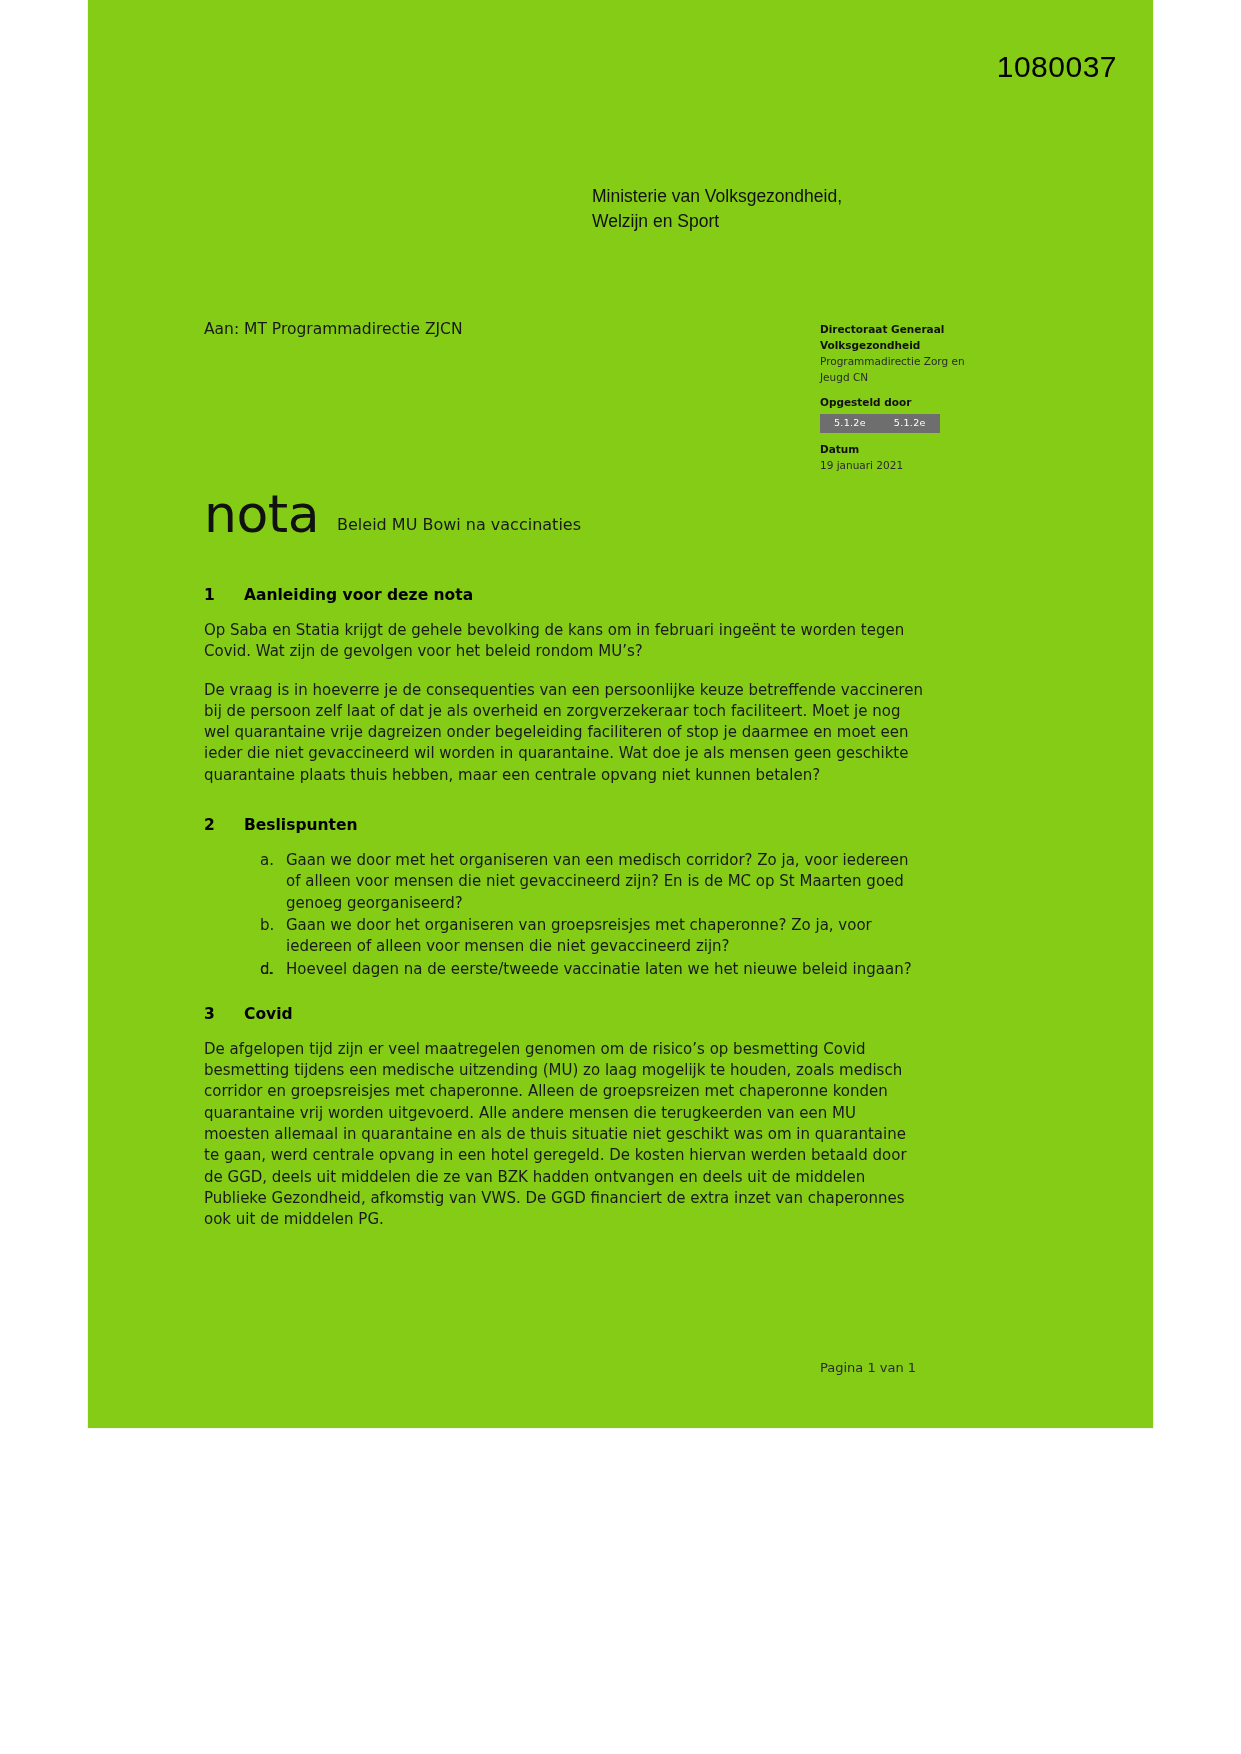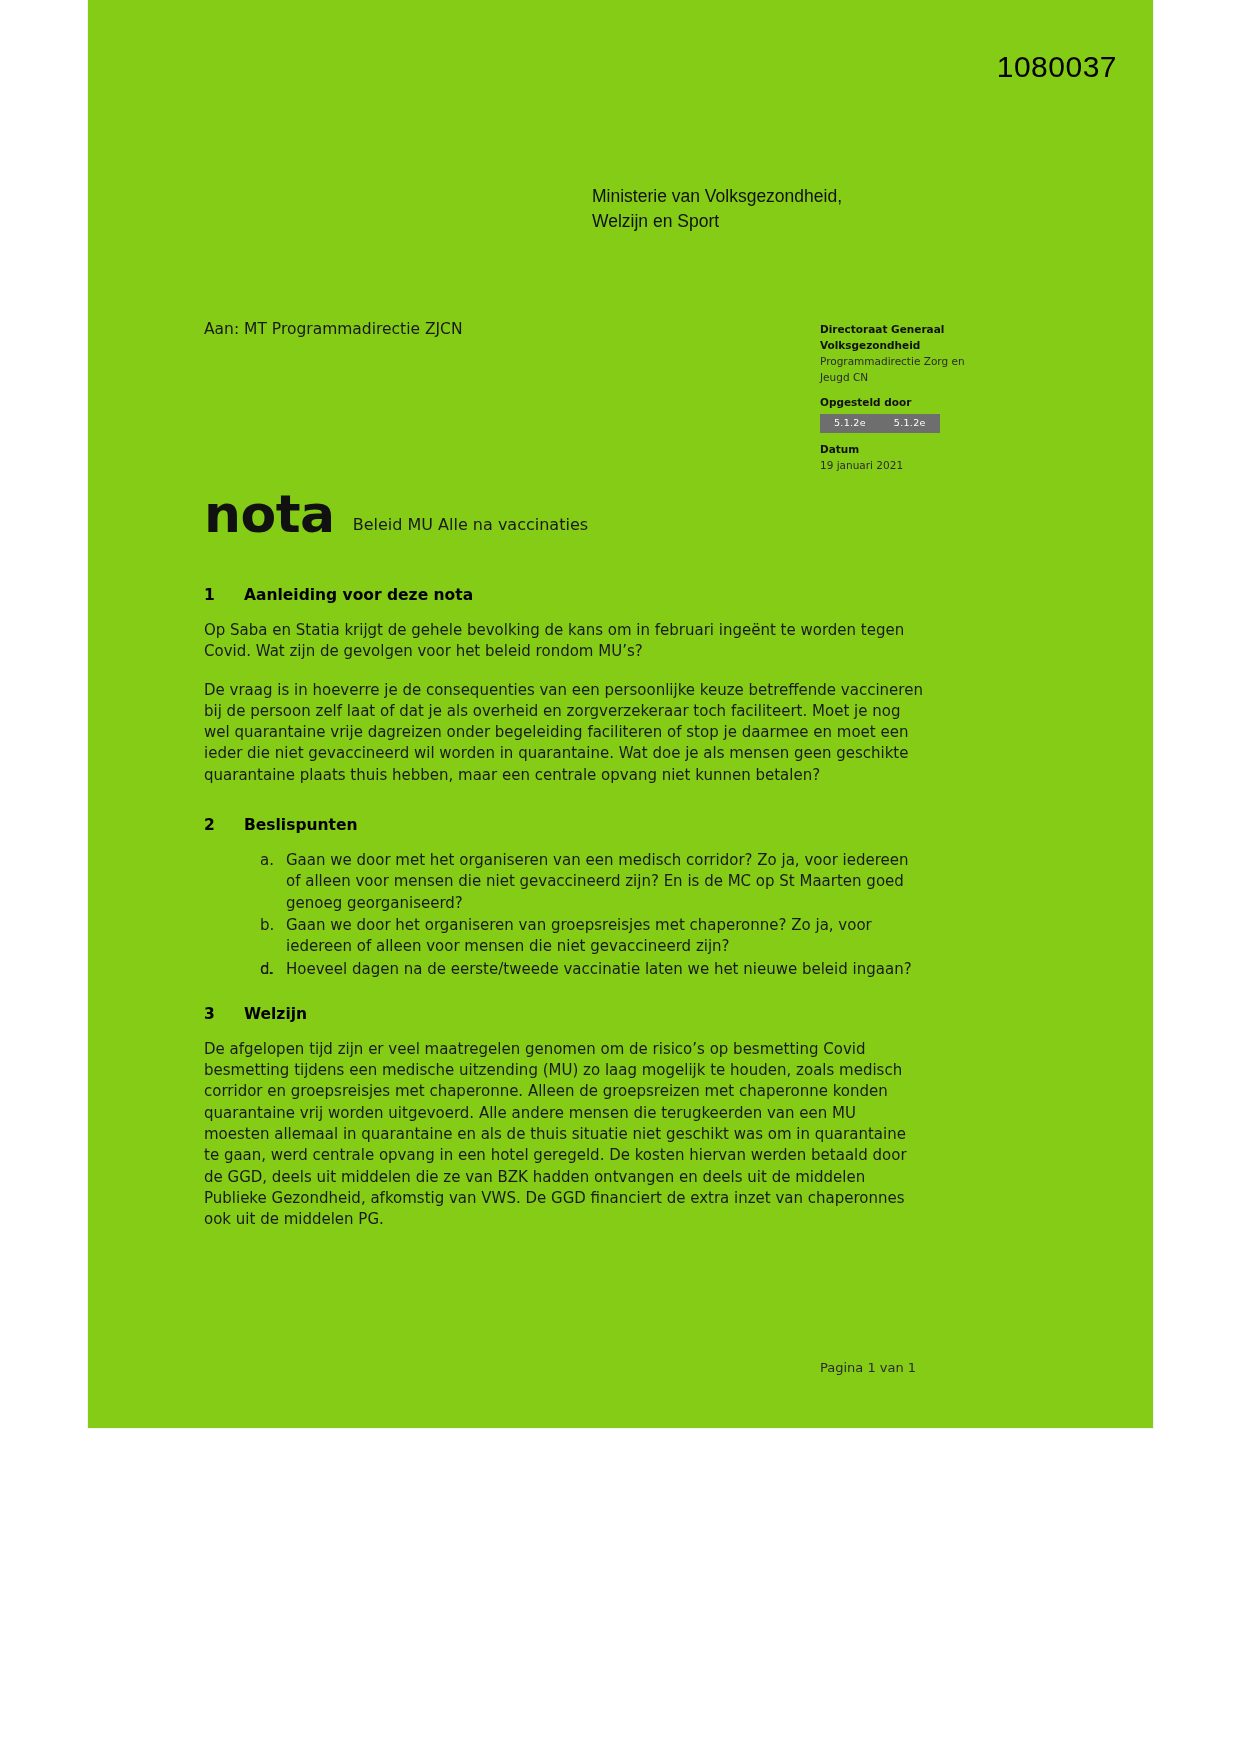--- a/index.html
+++ b/index.html
@@ -59,21 +59,21 @@
     letter-spacing:0.3px;
   }
   .title-block {
     position:absolute;
     left:116px; top:488px;
     display:flex;
     align-items:baseline;
   }
   .nota {
     font-family:"DejaVu Sans", sans-serif;
-    font-weight:700;
+    font-weight:400;
     font-size:52px;
     color:#111;
     letter-spacing:-0.5px;
     line-height:1;
   }
   .subtitle {
     margin-left:18px;
     font-size:16px;
     color:#1a1a1a;
     position:relative;
@@ -155,21 +155,21 @@
       </div>
     </div>
     <div class="grp">
       <div class="lbl">Datum</div>
       <div>19 januari 2021</div>
     </div>
   </div>
 
   <div class="title-block">
     <div class="nota">nota</div>
-    <div class="subtitle">Beleid MU Alle na vaccinaties</div>
+    <div class="subtitle">Beleid MU Bowi na vaccinaties</div>
   </div>
 
   <div class="content">
 
     <div class="sec">
       <div class="h2">
         <span class="num">1</span>
         <span>Aanleiding voor deze nota</span>
       </div>
       <p class="para">Op Saba en Statia krijgt de gehele bevolking de kans om in februari ingeënt te worden tegen Covid. Wat zijn de gevolgen voor het beleid rondom MU’s?</p>
@@ -200,21 +200,21 @@
           <span>Hoeveel dagen na de eerste/tweede vaccinatie laten we het nieuwe beleid ingaan?</span>
         </li>
       </ol>
     </div>
 
     <div class="sec-gap"></div>
 
     <div class="sec">
       <div class="h2">
         <span class="num">3</span>
-        <span>Welzijn</span>
+        <span>Covid</span>
       </div>
       <p class="para">De afgelopen tijd zijn er veel maatregelen genomen om de risico’s op besmetting Covid besmetting tijdens een medische uitzending (MU) zo laag mogelijk te houden, zoals medisch corridor en groepsreisjes met chaperonne. Alleen de groepsreizen met chaperonne konden quarantaine vrij worden uitgevoerd. Alle andere mensen die terugkeerden van een MU moesten allemaal in quarantaine en als de thuis situatie niet geschikt was om in quarantaine te gaan, werd centrale opvang in een hotel geregeld. De kosten hiervan werden betaald door de GGD, deels uit middelen die ze van BZK hadden ontvangen en deels uit de middelen Publieke Gezondheid, afkomstig van VWS. De GGD financiert de extra inzet van chaperonnes ook uit de middelen PG.</p>
     </div>
 
   </div>
 
   <div class="footer">Pagina 1 van 1</div>
 
 </div>
 

